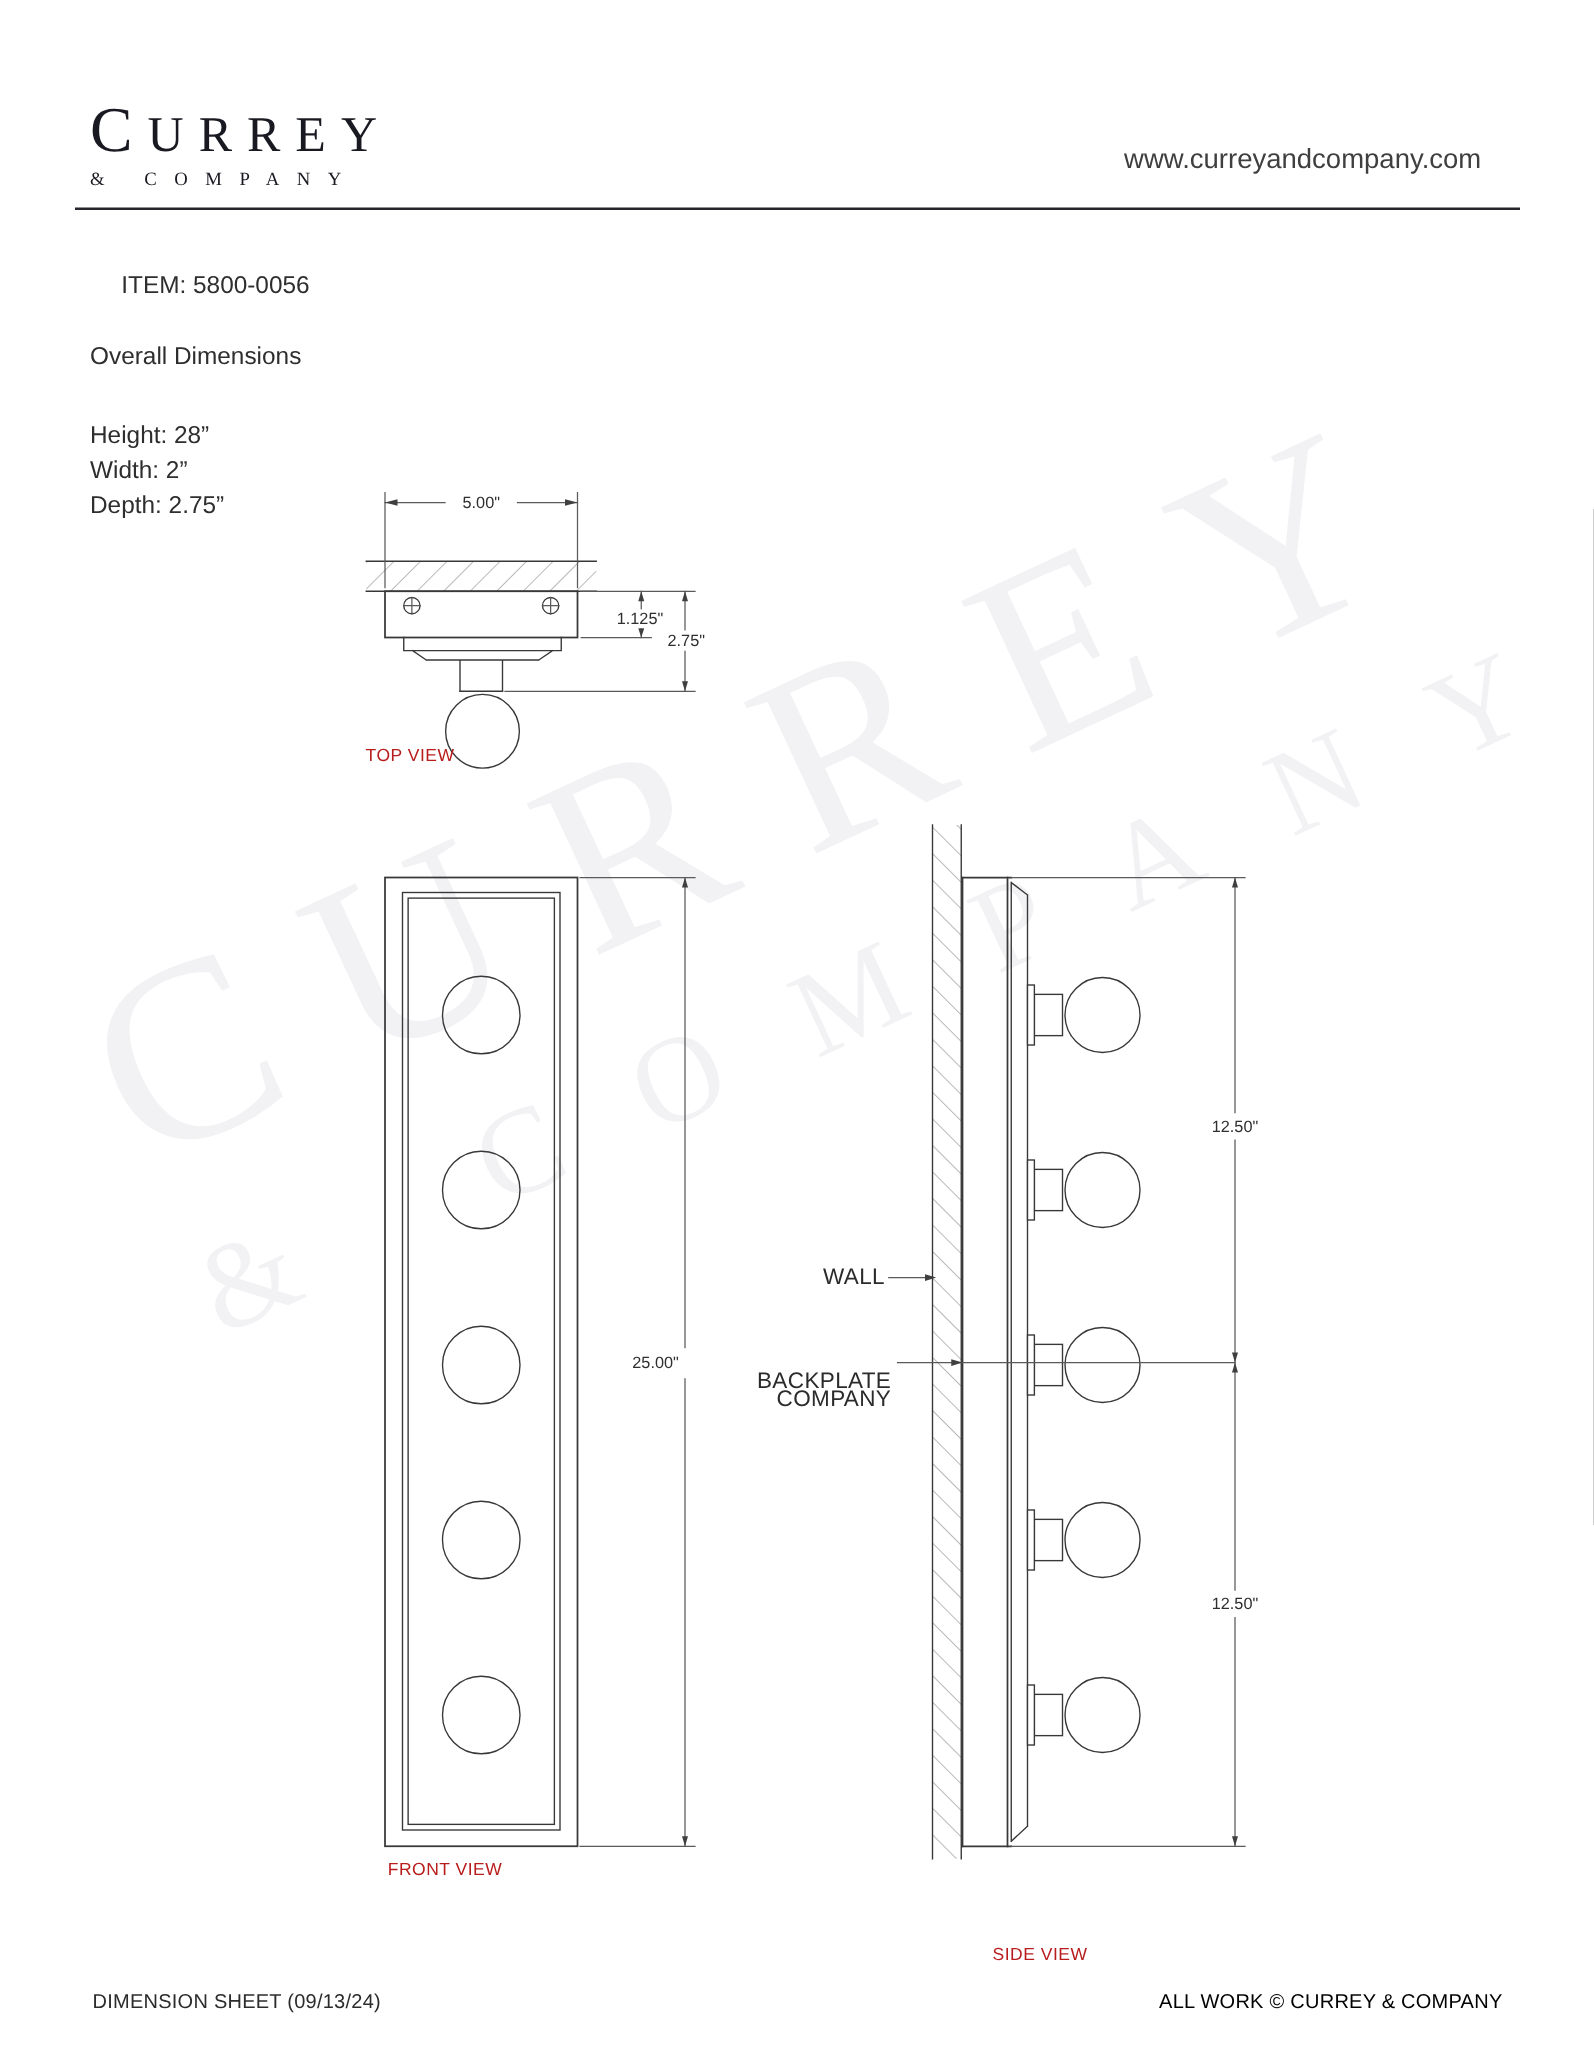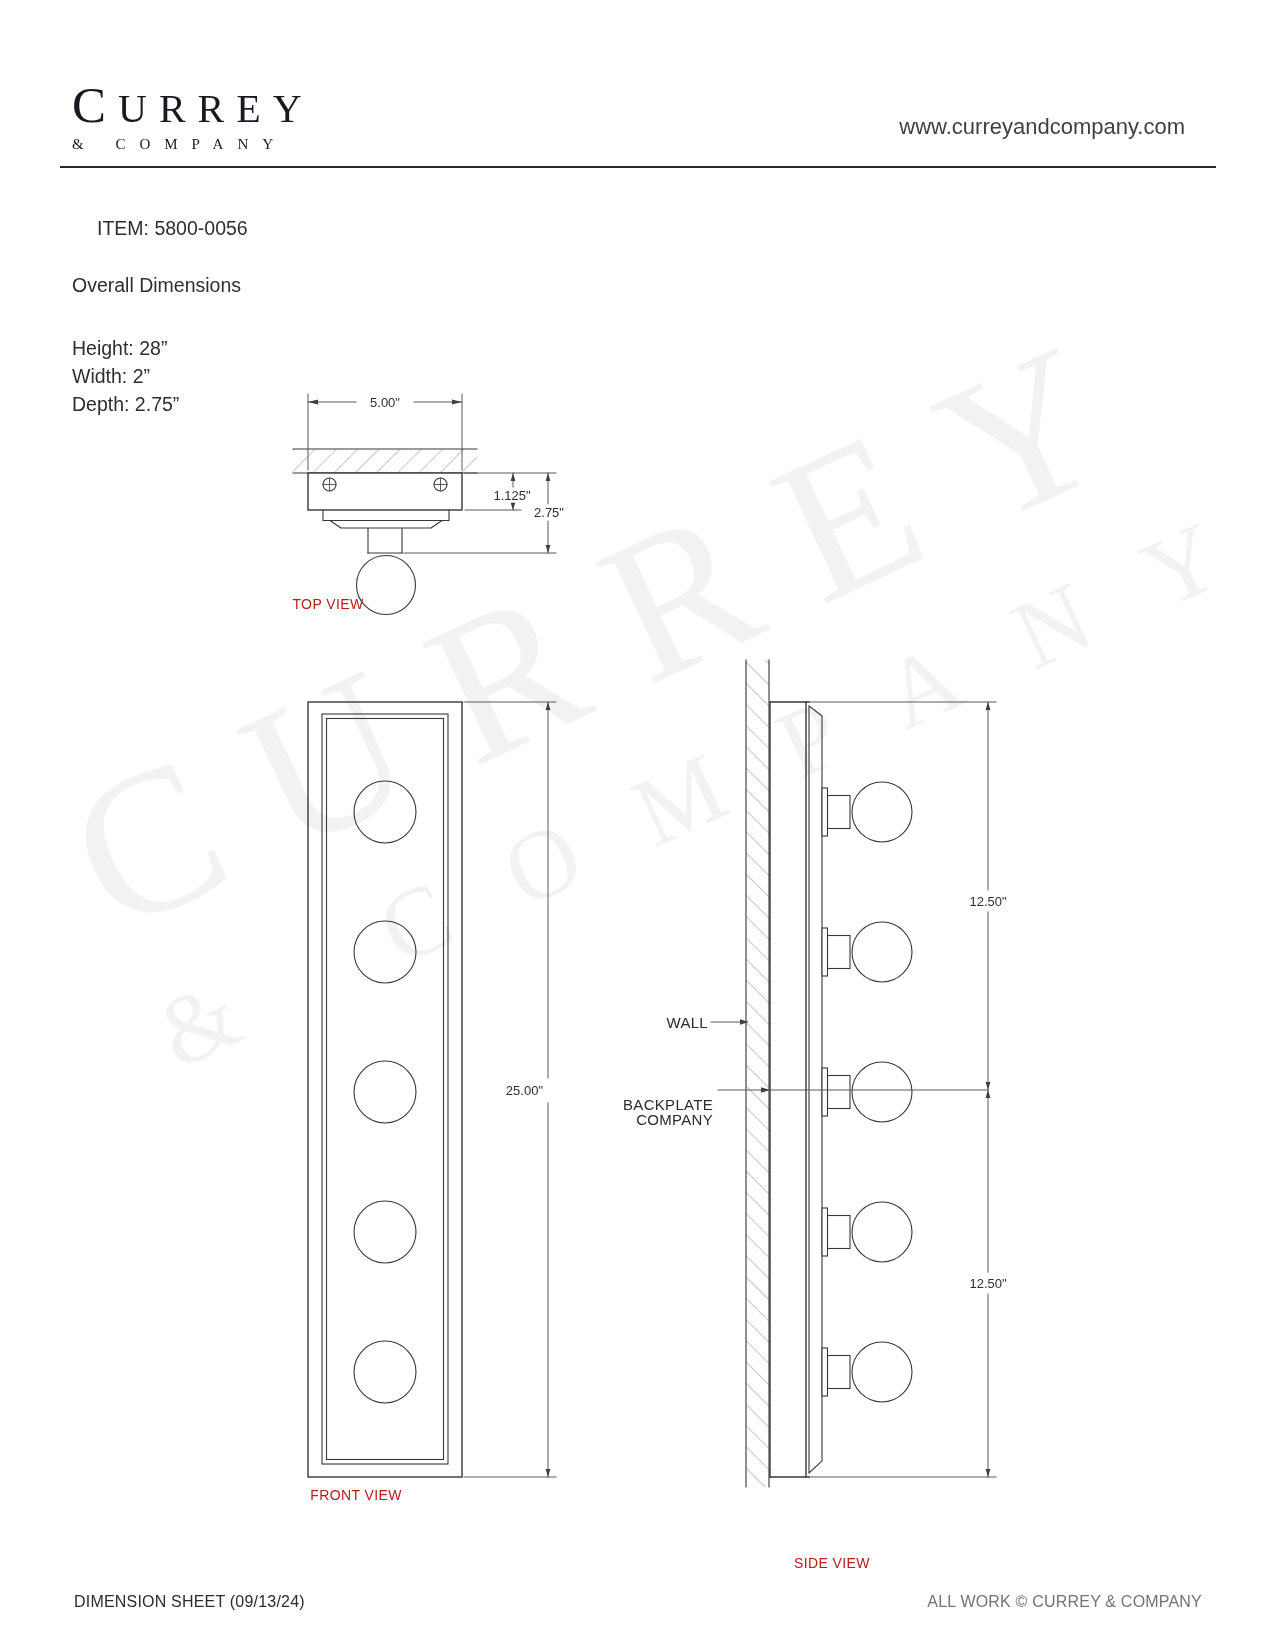--- a/index.html
+++ b/index.html
@@ -34,26 +34,26 @@
   
   .dim-label{
     position:absolute;transform:translate(-50%,-50%);font-size:13px;color:#2f2f2f;
     background:#fff;padding:0 3px;white-space:nowrap;
   }
   .dim-label.ralign{transform:translateY(-50%);}
   .view-label{
     position:absolute;transform:translate(-50%,-50%);font-size:14px;letter-spacing:.4px;
     color:#b91c1c;white-space:nowrap;
   }
-  .anno{position:absolute;font-size:15px;color:#2b2b2b;text-align:right;white-space:nowrap;letter-spacing:.3px;}
+  .anno{position:absolute;font-size:18px;color:#2b2b2b;text-align:right;white-space:nowrap;letter-spacing:.3px;}
   .anno.mid{transform:translateY(-50%);}
   .anno2{line-height:15px;}
   
   .footer-left{position:absolute;left:74px;top:1593px;font-size:16px;color:#2c2c2c;letter-spacing:.2px;}
-  .footer-right{position:absolute;right:73px;top:1593px;font-size:16px;color:#737373;letter-spacing:.2px;text-align:right;}
+  .footer-right{position:absolute;right:73px;top:1593px;font-size:16px;color:#000000;letter-spacing:.2px;text-align:right;}
 </style>
 </head>
 <body>
 
 <div id="page">
 
   <div class="watermark">
     <div class="wm1">CURREY</div>
     <div class="wm2">&amp; COMPANY</div>
   </div>

